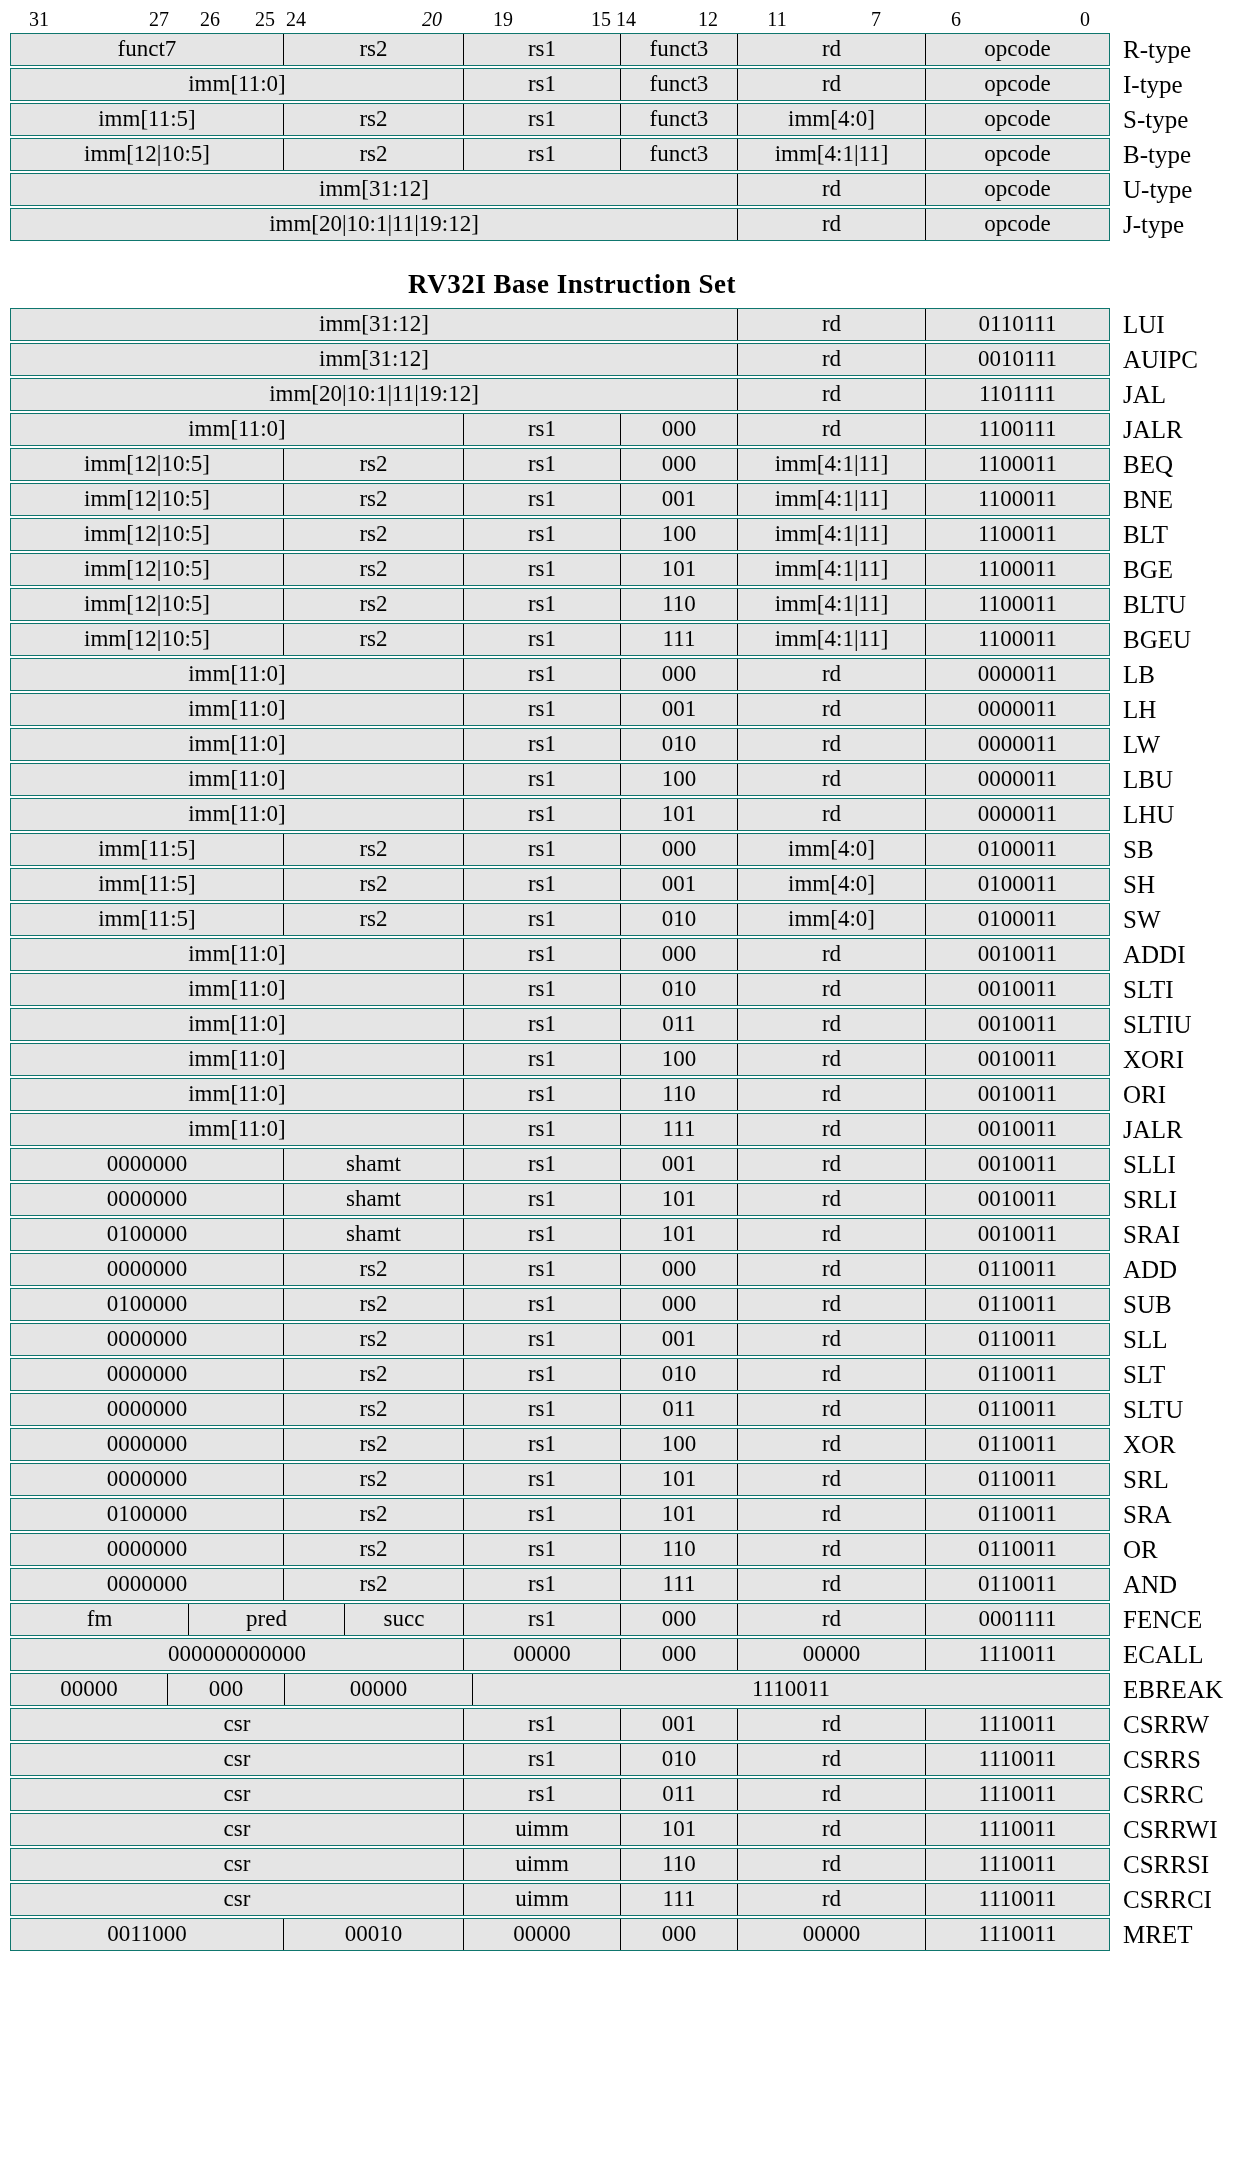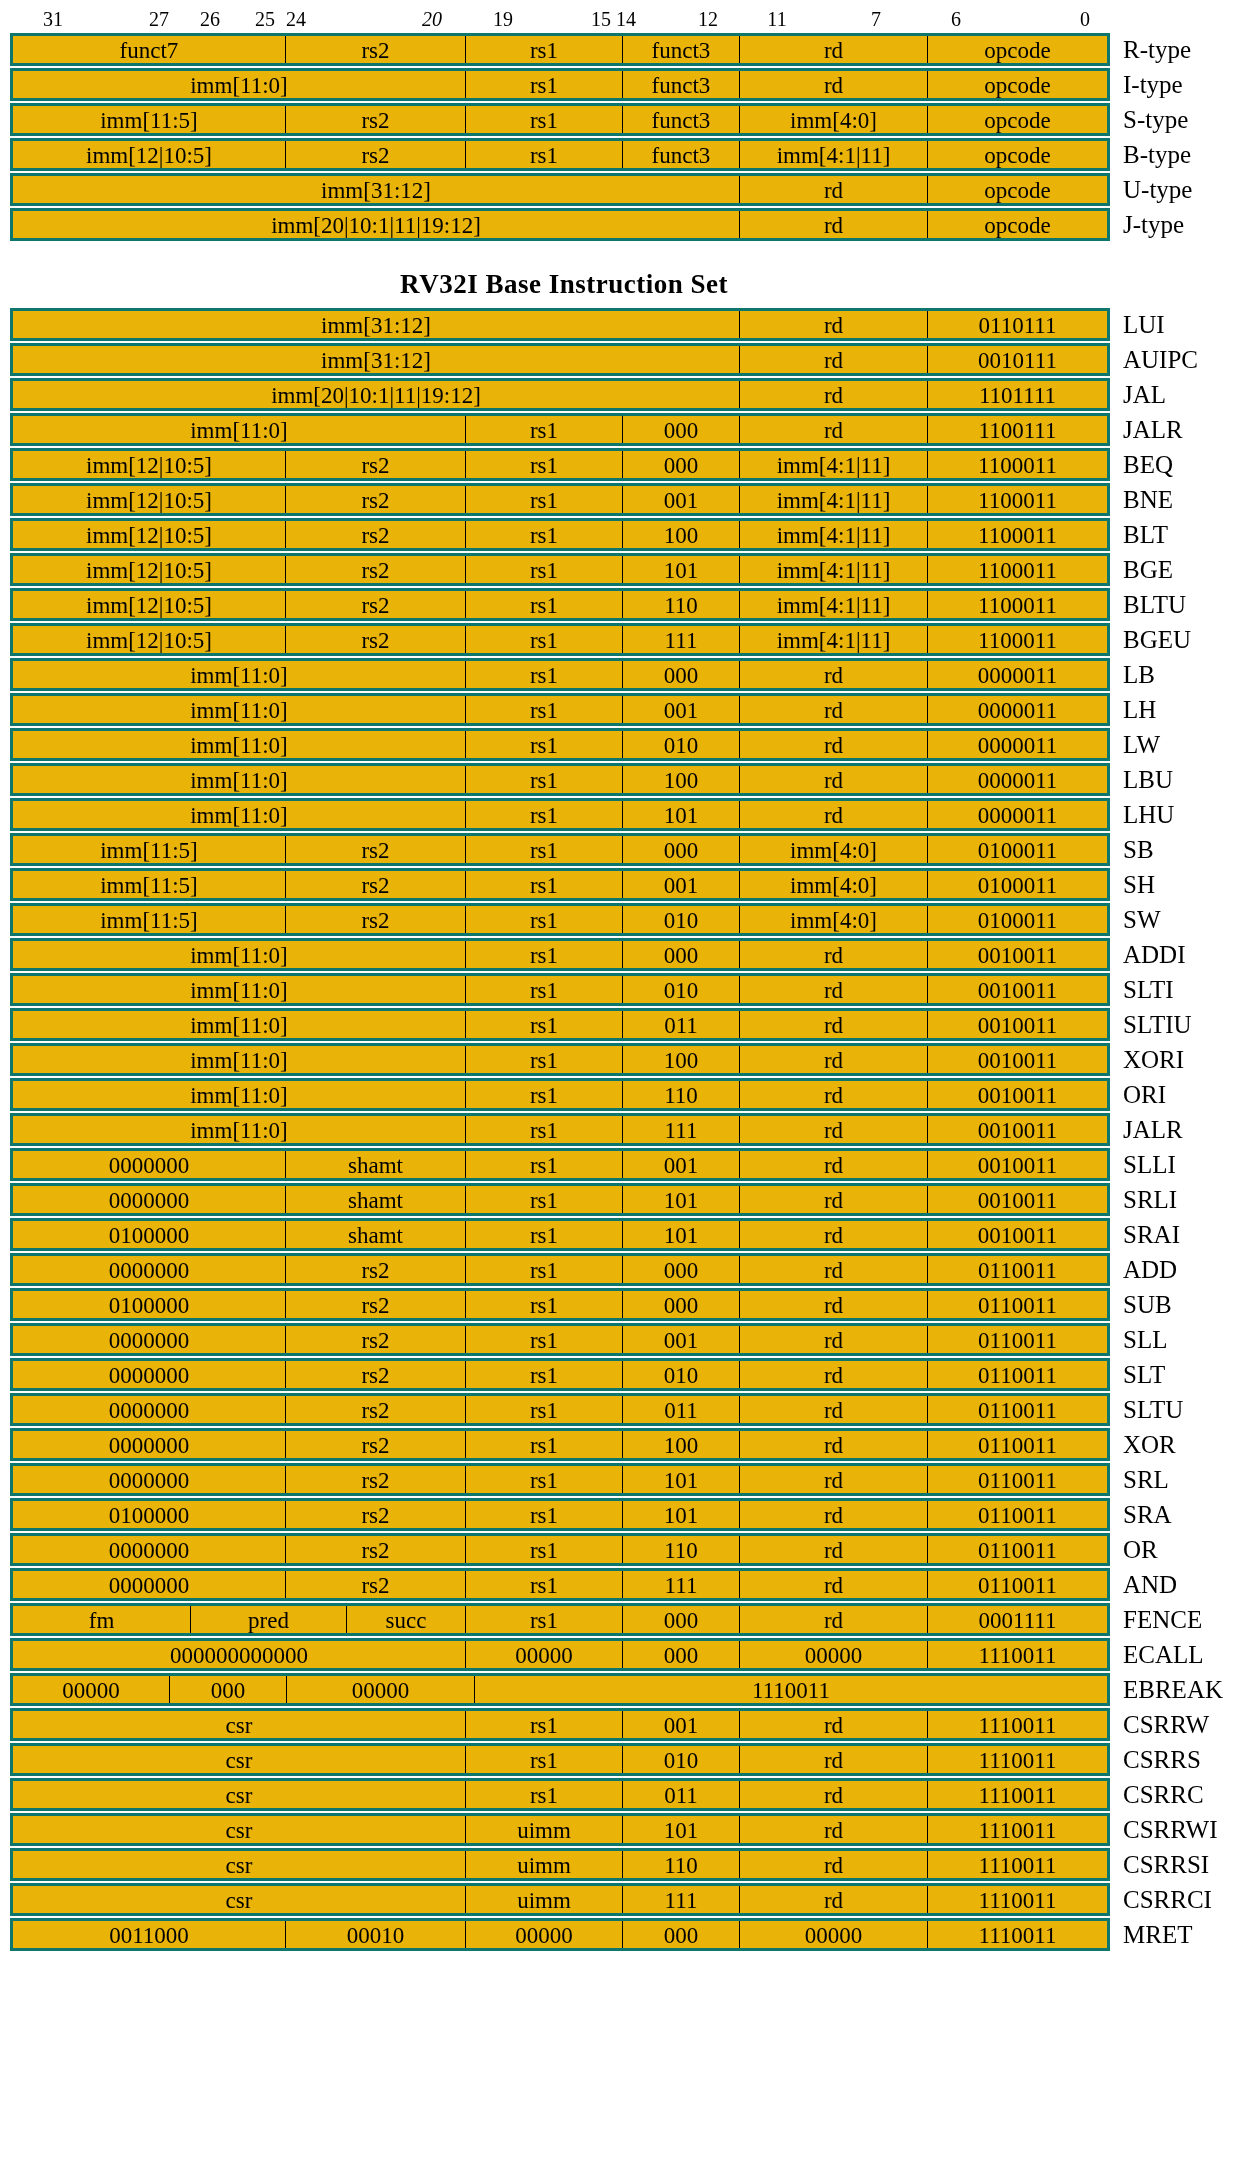--- a/index.html
+++ b/index.html
@@ -5,46 +5,46 @@
   html,body{margin:0;padding:0;background:#ffffff;}
   body{width:1252px;height:2169px;overflow:hidden;color:#000;
        font-family:"Liberation Serif","DejaVu Serif",serif;}
   .page{padding:8px 0 0 10px;}
   
   .ruler{position:relative;width:1100px;height:25px;font-size:20px;}
   .ruler span{position:absolute;top:0;line-height:23px;transform:translateX(-50%);}
   
   .tbl{width:1113px;}
   .row-wrap{display:flex;height:33px;margin-bottom:2px;}
-  .row{display:flex;width:1100px;min-width:1100px;border:3px solid #0f766e;
-       box-sizing:border-box;background:#eab308;}
+  .row{display:flex;width:1100px;min-width:1100px;border:1px solid #0f766e;
+       box-sizing:border-box;background:#e5e5e5;}
   .cell{box-sizing:border-box;border-right:1px solid #000;text-align:center;
         font-size:23px;line-height:30px;white-space:nowrap;overflow:hidden;}
   .cell:last-child{border-right:none;flex:1;}
   .label{margin-left:13px;font-size:25px;line-height:33px;white-space:nowrap;}
   
   .w-funct7{width:273px}.w-rs2{width:180px}.w-rs1{width:157px}
   .w-funct3{width:117px}.w-rd{width:188px}.w-opcode{width:185px}
   .w-imm12{width:453px}.w-imm20{width:727px}
   .w-fm{width:178px}.w-pred{width:156px}.w-succ{width:119px}
   
   .title{width:1100px;text-align:center;font-weight:bold;font-size:27px;
-         line-height:31px;letter-spacing:.5px;margin:4px;}
+         line-height:31px;letter-spacing:.5px;margin:12px;}
   .title .it{font-style:italic;}
   #rv32i-title{margin-top:28px;margin-bottom:8px;}
   #zicsr-title{margin-top:38px;margin-bottom:8px;}
   #trap-title{margin-top:38px;margin-bottom:6px;}
 </style>
 </head>
 <body>
 
 <div class="page">
 
   <div class="ruler" id="bit-ruler">
-      <span style="left: 43px;">31</span>
+      <span style="left: 29px;">31</span>
       <span style="left: 149px;">27</span>
       <span style="left: 200px;">26</span>
       <span style="left: 255px;">25</span>
       <span style="left: 286px;">24</span>
       <span style="left: 422px; font-style: italic;">20</span>
       <span style="left: 493px;">19</span>
       <span style="left: 591px;">15</span>
       <span style="left: 616px;">14</span>
       <span style="left: 698px;">12</span>
       <span style="left: 767px;">11</span>

